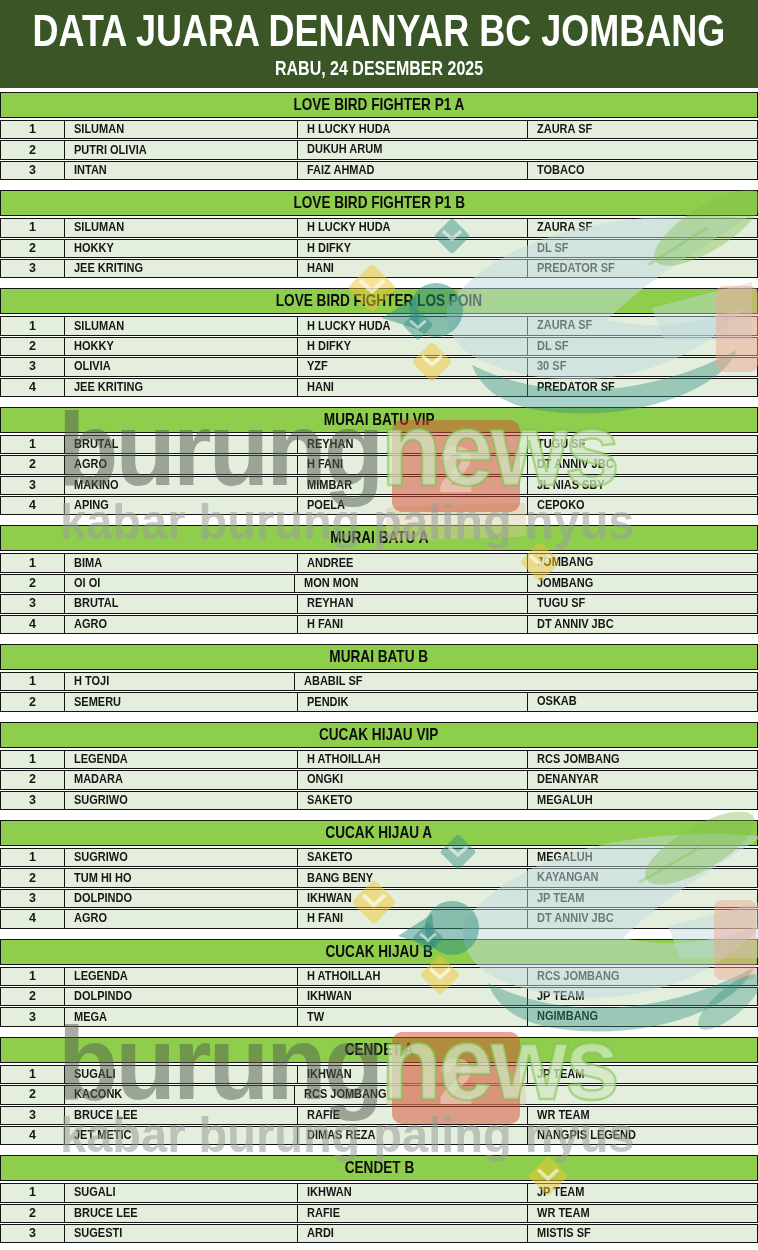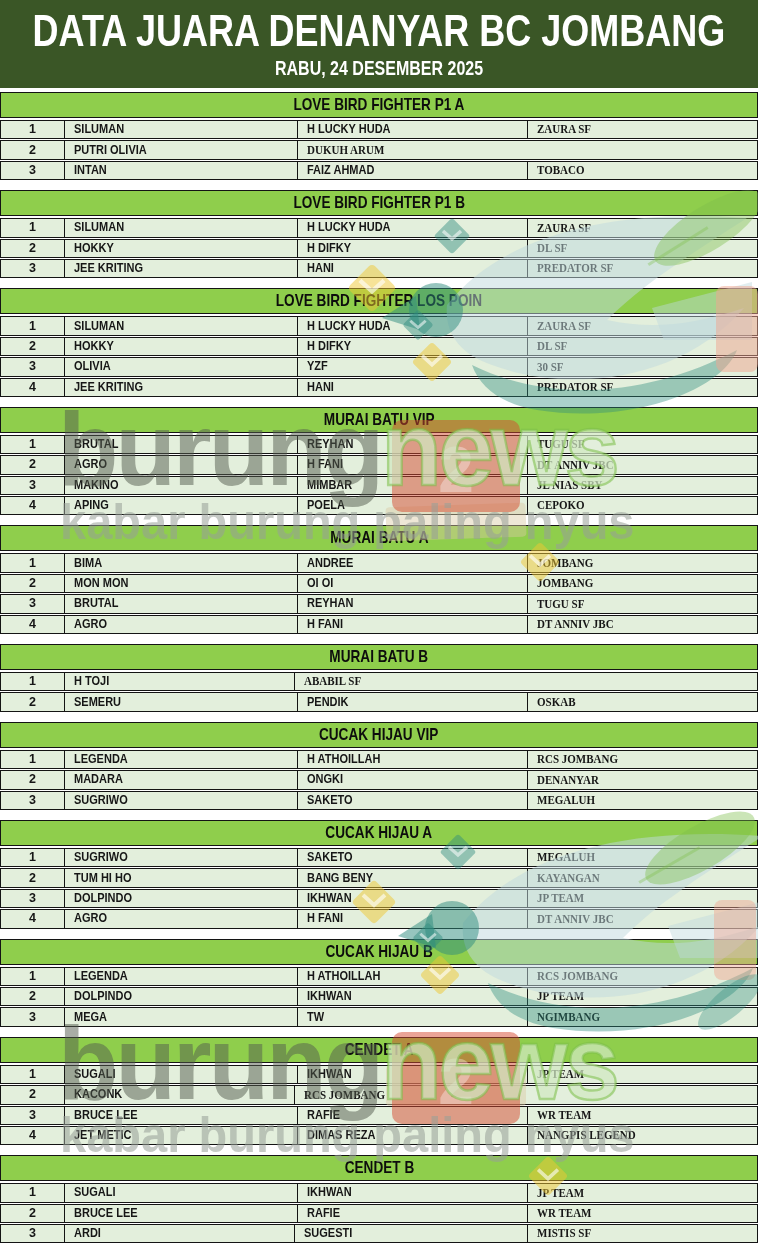--- a/index.html
+++ b/index.html
@@ -38,21 +38,21 @@
   .bar-t{font-size:17px;font-weight:700;color:#0d0d0d;}
   .rows{display:flex;flex-direction:column;gap:1px;}
   .row{
     display:flex;background:var(--row-bg);border:1.2px solid var(--border);
     height:19.4px;align-items:center;
   }
   .c{font-size:12.5px;font-weight:700;line-height:17px;overflow:hidden;}
   .c.rank{width:64px;text-align:center;border-right:1.2px solid var(--border);align-self:stretch;display:flex;align-items:center;justify-content:center;}
   .c.bird{width:233px;padding-left:9px;border-right:1.2px solid var(--border);align-self:stretch;display:flex;align-items:center;}
   .c.owner{width:230px;padding-left:9px;border-right:1.2px solid var(--border);align-self:stretch;display:flex;align-items:center;}
-  .c.team{flex:1;padding-left:9px;display:flex;align-items:flex-end;align-self:stretch;font-family:Liberation Serif, serif;}
+  .c.team{flex:1;padding-left:9px;display:flex;align-items:flex-start;align-self:stretch;}
 
   
   .wm{position:absolute;inset:0;z-index:5;pointer-events:none;}
   .wm-brand{
     position:absolute;left:58px;width:648px;font-weight:700;
     font-size:103px;line-height:1;letter-spacing:-3px;white-space:nowrap;
     transform:scaleX(.96);transform-origin:0 50%;
   }
   .wm-brand .b1{color:var(--brand-dark);opacity:.5;}
   .wm-brand .b2{
@@ -328,26 +328,26 @@
           </div>
     <div class="c team">
             <span class="cxl">JOMBANG</span>
           </div>
   </div>
 
   <div class="row">
     <div class="c rank">
             <span>2</span>
           </div>
+    <div class="c owner">
+            <span class="cxl">OI OI</span>
+          </div>
     <div class="c bird">
             <span class="cxl">MON MON</span>
           </div>
-    <div class="c owner">
-            <span class="cxl">OI OI</span>
-          </div>
     <div class="c team">
             <span class="cxl">JOMBANG</span>
           </div>
   </div>
 
   <div class="row">
     <div class="c rank">
             <span>3</span>
           </div>
     <div class="c bird">
@@ -679,25 +679,25 @@
           </div>
     <div class="c team">
             <span class="cxl">WR TEAM</span>
           </div>
   </div>
 
   <div class="row">
     <div class="c rank">
             <span>3</span>
           </div>
+    <div class="c bird">
+            <span class="cxl">SUGESTI</span>
+          </div>
     <div class="c owner">
             <span class="cxl">ARDI</span>
-          </div>
-    <div class="c bird">
-            <span class="cxl">SUGESTI</span>
           </div>
     <div class="c team">
             <span class="cxl">MISTIS SF</span>
           </div>
   </div>
 </div>
   </section>
 </main>
 
 <div class="wm">

